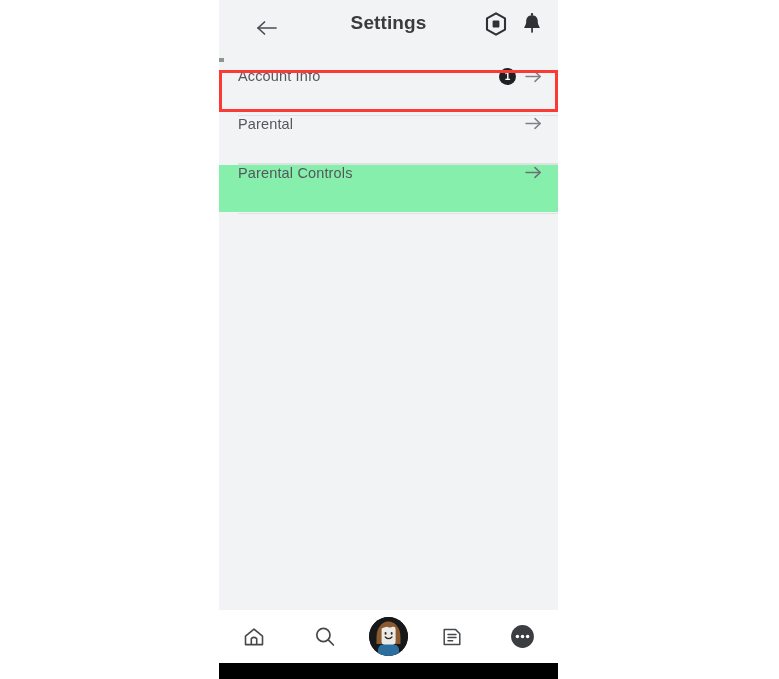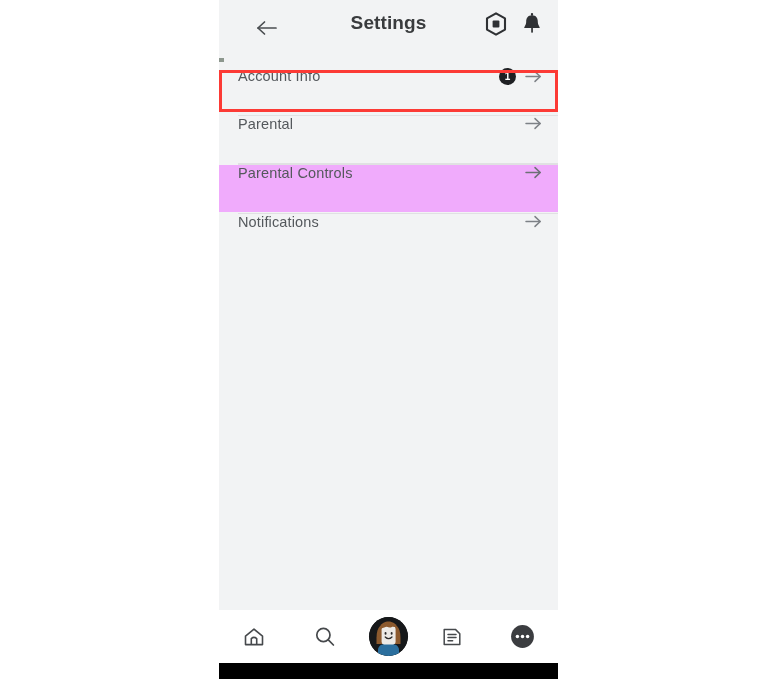--- a/index.html
+++ b/index.html
@@ -94,21 +94,21 @@
     width: 339px;
   }
   .row {
     position: relative;
     height: 47px;
     display: flex;
     background: transparent;
     cursor: pointer;
   }
   .row.hovered {
-    background: #f0abfc;
+    background: #86efac;
   }
   .row .row-label {
     margin-left: 19px;
     font-size: 14.5px;
     color: #54585c;
     font-weight: normal;
     letter-spacing: 0.15px;
   }
   .row .row-right {
     position: absolute;
@@ -257,29 +257,20 @@
         <svg width="17" height="15" viewBox="0 0 17 15">
           <line x1="1" y1="7.5" x2="15" y2="7.5" stroke="#6c7075" stroke-width="1.5" stroke-linecap="round"></line>
           <path d="M10 2.6 L15.2 7.5 L10 12.4" fill="none" stroke="#6c7075" stroke-width="1.5" stroke-linecap="round" stroke-linejoin="round"></path>
         </svg>
       </span>
     </div>
     <div class="divider full-hidden"></div>
 
     <div class="divider"></div>
 
-    <div class="row">
-      <span class="row-label">Notifications</span>
-      <span class="row-right">
-        <svg width="17" height="15" viewBox="0 0 17 15">
-          <line x1="1" y1="7.5" x2="15" y2="7.5" stroke="#7d8186" stroke-width="1.5" stroke-linecap="round"></line>
-          <path d="M10 2.6 L15.2 7.5 L10 12.4" fill="none" stroke="#7d8186" stroke-width="1.5" stroke-linecap="round" stroke-linejoin="round"></path>
-        </svg>
-      </span>
-    </div>
   </div>
 
   <div id="highlight-box"></div>
 
   <div id="bottom-nav">
 
     <div class="nav-item">
       <svg width="26" height="26" viewBox="0 0 26 26">
         <path d="M4.5 12.2 L13 5.2 L21.5 12.2 L21.5 20.6 L4.5 20.6 Z" fill="none" stroke="#46494c" stroke-width="1.6" stroke-linejoin="round"></path>
         <path d="M10.3 20.6 L10.3 14.6 Q13 12.2 15.7 14.6 L15.7 20.6" fill="none" stroke="#46494c" stroke-width="1.6" stroke-linejoin="round"></path>

